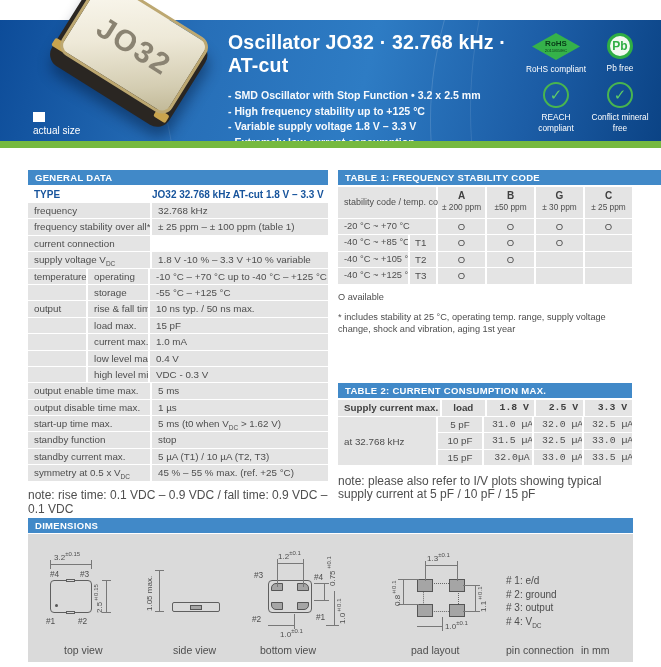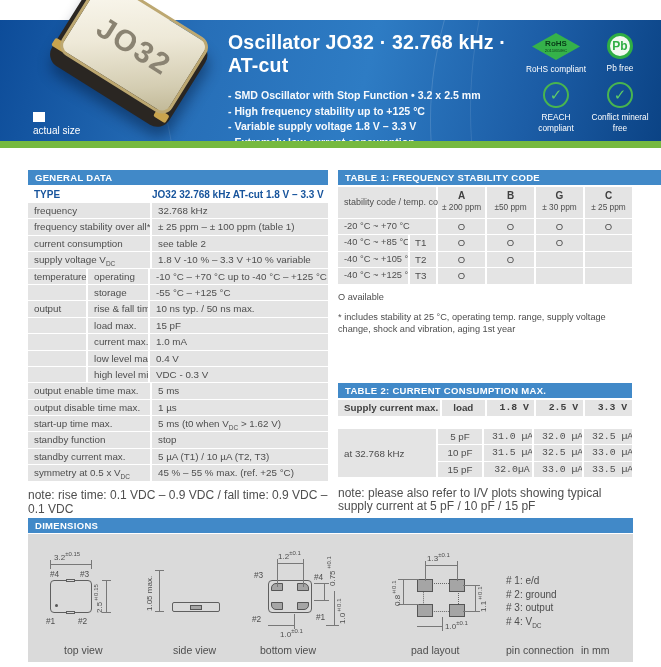--- a/index.html
+++ b/index.html
@@ -82,21 +82,21 @@
   .t1row { display:flex; margin-bottom:1px; }
   .t1-range { width:70px; font-size:9.3px; }
   .t1-range.merged { width:98px; }
   .t1-code { width:26px; margin-left:2px; text-align:left; padding-left:5px; }
   .t1-avail { width:47px; margin-left:2px; text-align:center; padding-left:0; font-size:9.5px; }
   .legend { margin-top:8px; font-size:9.2px; }
   .footnote { margin-top:9px; font-size:9.2px; line-height:12.5px; width:292px; }
 
   
   .table2 { position:absolute; left:338px; top:383px; width:294px; }
-  .t2-head { display:flex; margin-top:2px; margin-bottom:13px; }
+  .t2-head { display:flex; margin-top:2px; margin-bottom:1px; }
   .t2-head .cell { font-weight:bold; color:#3f3f3f; height:16px; line-height:16px; }
   .t2-c0 { width:104px; }
   .t2-c1 { width:44px; margin-left:2px; text-align:center; padding-left:0; }
   .t2-cv { width:48px; margin-left:2px; text-align:center; padding-left:8px;font-family:Liberation Mono, monospace; }
   .t2-body { display:flex; }
   .t2-rowlabel { width:104px; background:#e4e4e4; font-size:9.8px; display:flex; align-items:center; padding-left:6px; }
   .t2-grid { flex:1; }
   .t2row { display:flex; margin-bottom:1px; }
   .t2row:last-child { margin-bottom:0; }
 
@@ -183,22 +183,21 @@
     <div>
         <div class="grow">
           <div class="cell c-label">frequency</div>
           <div class="cell c-val">32.768 kHz</div>
         </div>
         <div class="grow">
           <div class="cell c-label">frequency stability over all*</div>
           <div class="cell c-val">± 25 ppm – ± 100 ppm (table 1)</div>
         </div>
         <div class="grow">
-          <div class="cell c-label">current consumption</div>
-          <div class="cell c-val">see table 2</div>
+          <div class="cell c-label">current connection</div>
         </div>
         <div class="grow">
           <div class="cell c-label">supply voltage V<sub>DC</sub></div>
           <div class="cell c-val">1.8 V -10 % – 3.3 V +10 % variable</div>
         </div>
         <div class="grow">
           <div class="cell c-g">temperature</div>
           <div class="cell c-sub">operating</div>
           <div class="cell c-val">-10 °C – +70 °C up to -40 °C – +125 °C (table 1)</div>
         </div>

